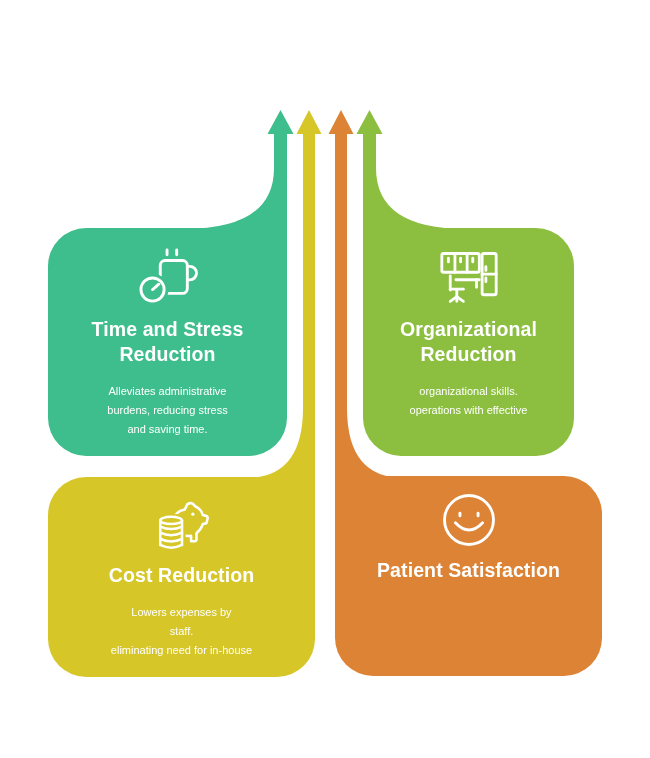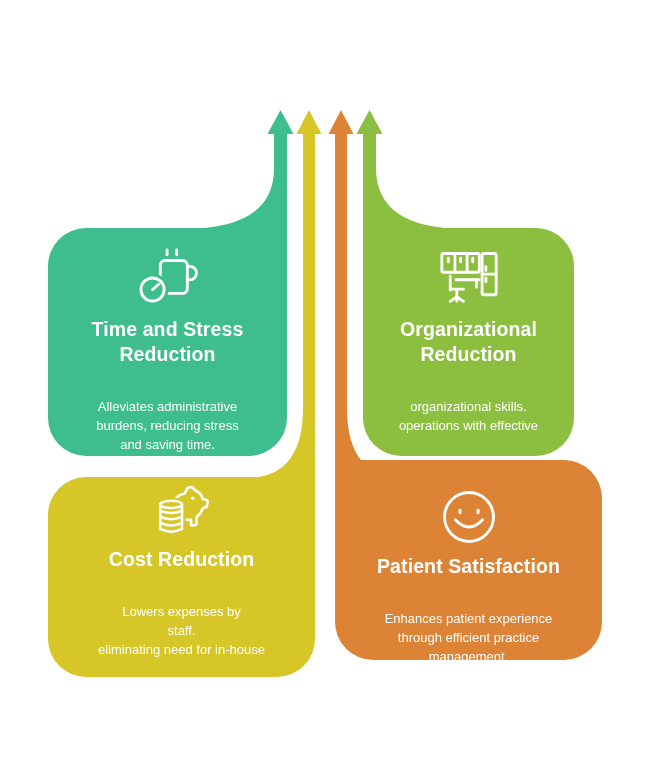--- a/index.html
+++ b/index.html
@@ -7,27 +7,27 @@
     position:relative;width:650px;height:758px;background:#ffffff;overflow:hidden;
     font-family:"Liberation Sans", sans-serif;
   }
   .tails{position:absolute;left:0;top:0;width:650px;height:758px;}
   .card{
     position:absolute;box-sizing:border-box;color:#ffffff;text-align:center;
     display:flex;flex-direction:column;align-items:center;
   }
   .card-tl{left:48px;top:228px;width:239px;height:228px;border-radius:38px 0 38px 38px;padding-top:18px;}
   .card-tr{left:363px;top:228px;width:211px;height:228px;border-radius:0 38px 38px 38px;padding-top:18px;}
-  .card-bl{left:48px;top:477px;width:267px;height:200px;border-radius:38px 0 38px 38px;padding-top:2px;}
-  .card-br{left:335px;top:460px;width:267px;height:200px;border-radius:0 38px 38px 38px;padding-top:28px;}
+  .card-bl{left:48px;top:477px;width:267px;height:200px;border-radius:38px 0 38px 38px;padding-top:18px;}
+  .card-br{left:335px;top:476px;width:267px;height:200px;border-radius:0 38px 38px 38px;padding-top:14px;text-align:right;}
   .icon{height:60px;display:flex;align-items:center;justify-content:center;}
   .icon svg{display:block;}
   .title{font-size:19.5px;font-weight:700;line-height:25px;margin-top:11px;letter-spacing:.1px;}
   .card-b .title{margin-top:8px;}
-  .body{font-size:13px;line-height:19px;margin-top:30px;}
+  .body{font-size:11px;line-height:19px;margin-top:15px;}
 </style>
 </head>
 <body>
 
 <div class="stage">
 
   <svg class="tails" viewBox="0 0 650 758" aria-hidden="true">
     <path d="M280.5 110 L293.5 134 L287 134 L287 234 L184 234 L184 229 Q274 229 274 168 L274 134 L267.5 134 Z" fill="#3EBE8C"></path>
     <path d="M309 110 L321.5 134 L315 134 L315 483 L246 483 L246 478 Q303 478 303 408 L303 134 L296.5 134 Z" fill="#D6C627"></path>
     <path d="M341 110 L328.5 134 L335 134 L335 483 L404 483 L404 478 Q347 478 347 408 L347 134 L353.5 134 Z" fill="#DC8335"></path>
@@ -119,20 +119,15 @@
       <svg width="58" height="58" viewBox="0 0 64 64" fill="none" stroke="#ffffff" stroke-width="3.2" stroke-linecap="round" stroke-linejoin="round">
         <circle cx="32" cy="32" r="27"></circle>
         <path d="M22 24.5 V27.5"></path>
           <path d="M42 24.5 V27.5"></path>
         <path d="M17 35 Q32 51 47 35"></path>
       </svg>
     </div>
     <div class="title">
       <div>Patient Satisfaction</div>
     </div>
-    <div class="body">
-      <div>Enhances patient experience</div>
-      <div>through efficient practice</div>
-      <div>management.</div>
-    </div>
   </div>
 
 </div>
 
 </body></html>

